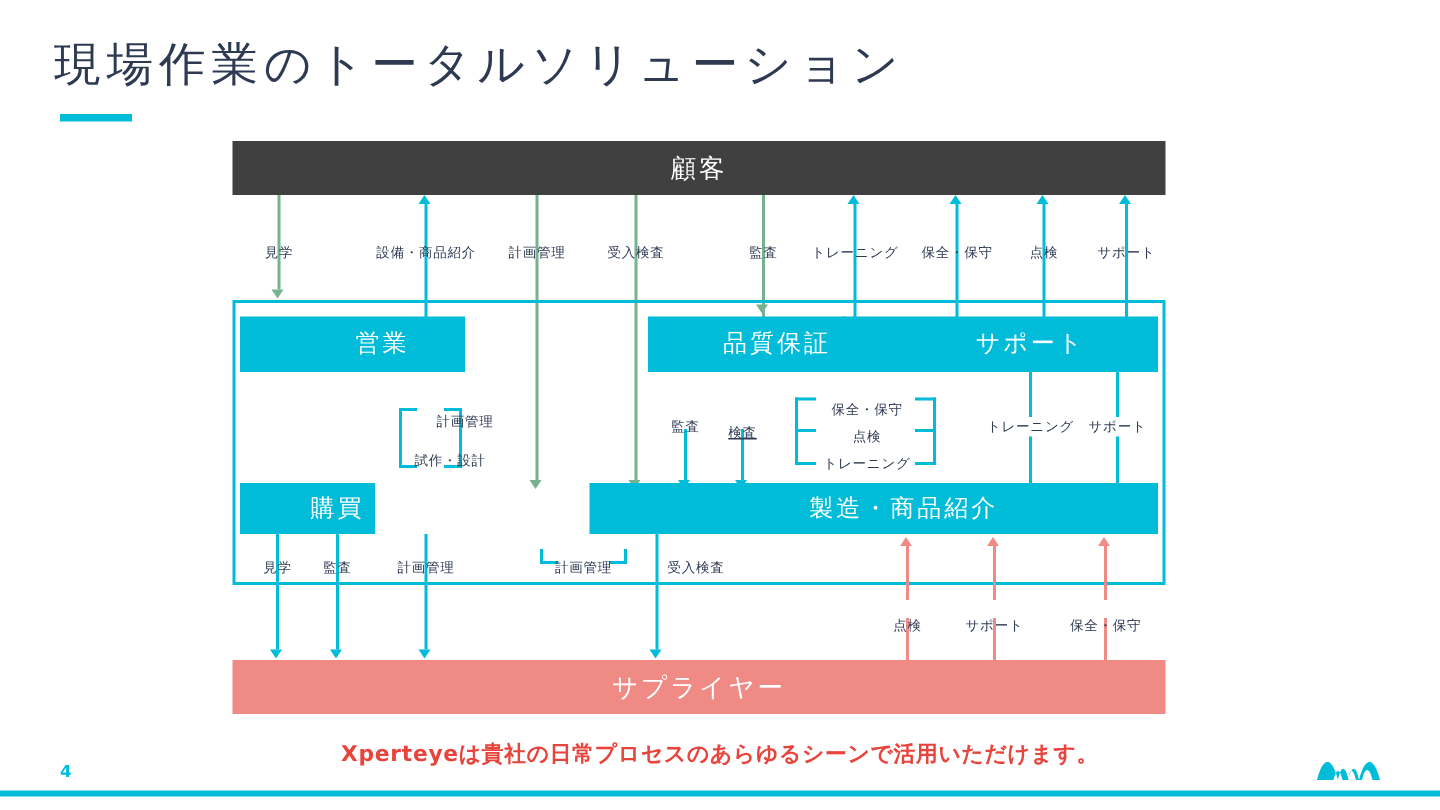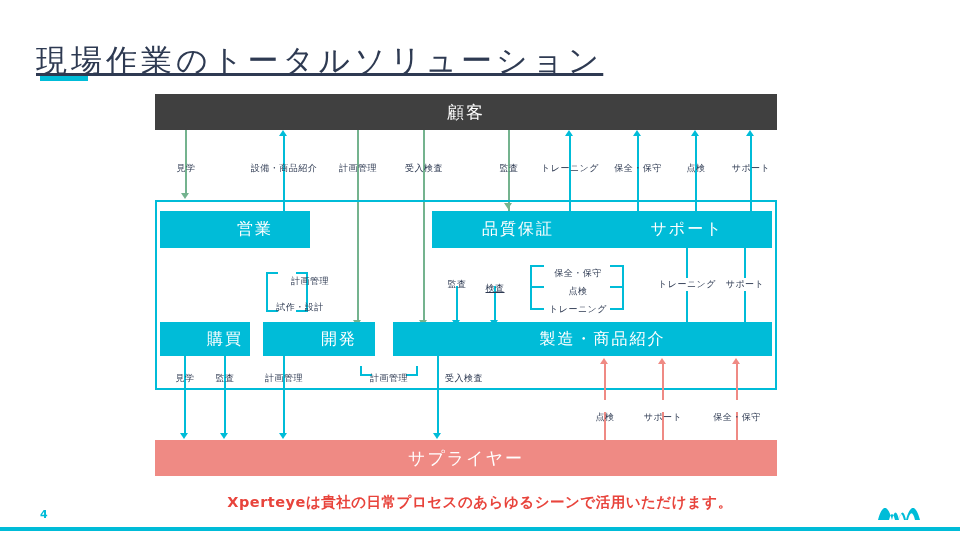--- a/index.html
+++ b/index.html
@@ -6,24 +6,23 @@
   html, body {
     width: 960px; height: 540px;
     background: #ffffff;
     font-family: "DejaVu Sans", "Liberation Sans", sans-serif;
     overflow: hidden;
   }
   #slide { position: relative; width: 960px; height: 540px; background: #fff; }
 
   
   .title {
-    position: absolute; left: 36px; top: 40px;
+    position: absolute; left: 36px; top: 22px;
     font-size: 31px; color: #2e3a52; letter-spacing: 4px;
     white-space: nowrap;
-    text-decoration: underline;
   }
   .title-rule {
     position: absolute; left: 40px; top: 76px;
     width: 48px; height: 5px; background: #00bcd8;
   }
 
   
   .page-num {
     position: absolute; left: 40px; top: 508px;
     font-size: 11px; color: #00bcd8; font-weight: bold;
@@ -132,21 +131,20 @@
   <div class="lbl" style="left:696px; top:162px;">点検</div>
   <div class="lbl" style="left:751px; top:162px;">サポート</div>
 
   <div class="frame" style="left:155px; top:200px; width:622px; height:190px;"></div>
 
   <div class="box dept" style="left:160px; top:211px; width:150px; height:37px;">営業</div>
   <div class="box dept" style="left:432px; top:211px; width:132px; height:37px;">品質保証</div>
   <div class="box dept" style="left:562px; top:211px; width:210px; height:37px;">サポート</div>
 
   <div class="box dept" style="left:160px; top:322px; width:90px; height:34px;">購買</div>
-  <div class="box dept" style="left:263px; top:322px; width:112px; height:34px;">開発</div>
   <div class="box dept" style="left:393px; top:322px; width:379px; height:34px;">製造・商品紹介</div>
 
   <div class="bracket" style="left:266px; top:272px; width:42px; height:40px;">
     <div class="side" style="left:0; top:0; height:40px;"></div>
     <div class="side" style="right:0; top:0; height:40px;"></div>
     <div class="tick" style="left:0; top:0; width:12px;"></div>
     <div class="tick" style="right:0; top:0; width:12px;"></div>
     <div class="tick" style="left:0; bottom:0; width:12px;"></div>
     <div class="tick" style="right:0; bottom:0; width:12px;"></div>
   </div>

